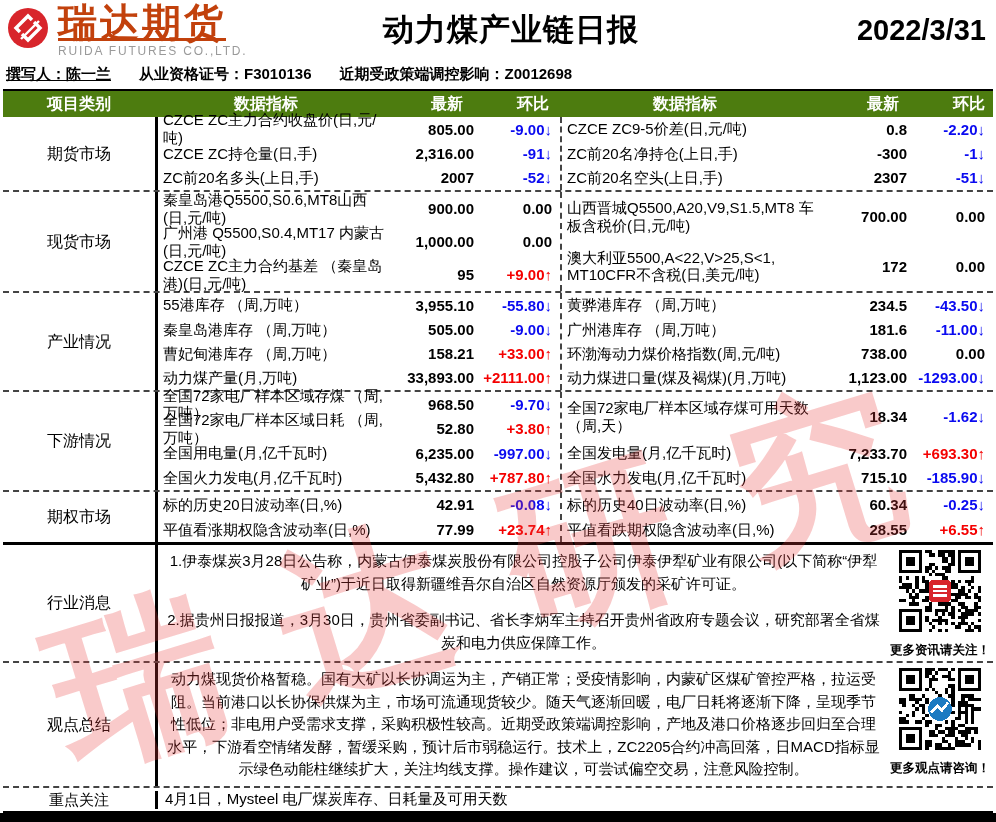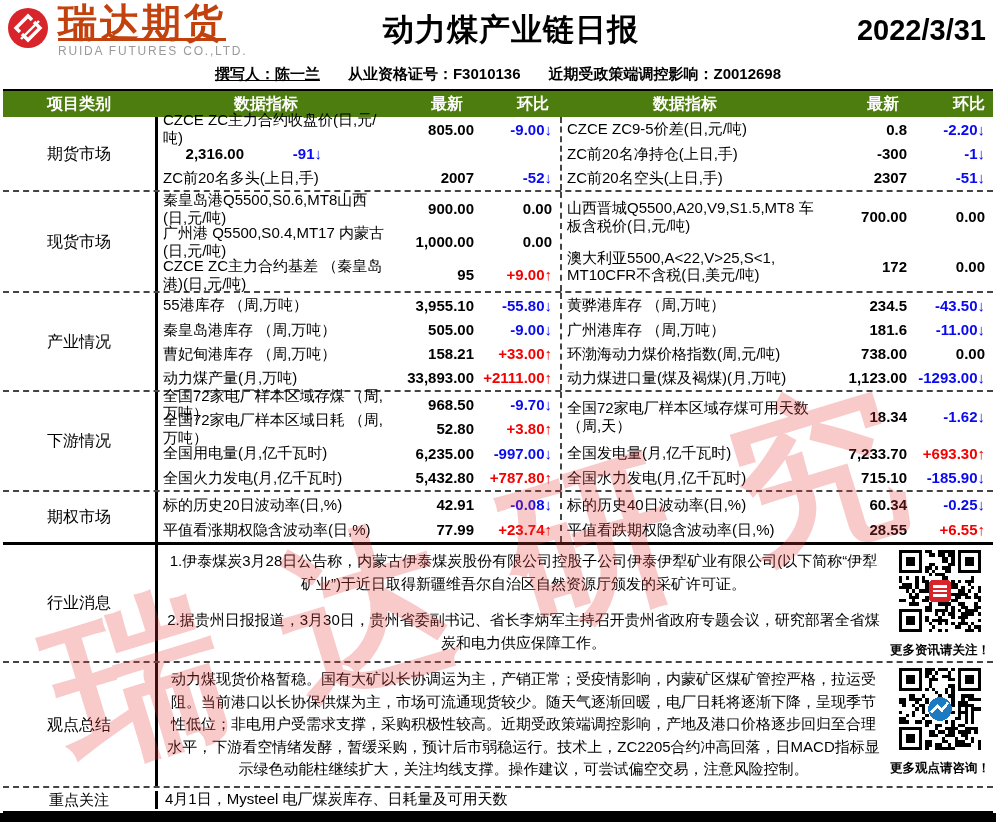--- a/index.html
+++ b/index.html
@@ -8,21 +8,21 @@
 
   
   .top{display:flex;align-items:center;height:52px;padding:4px 6px 0 6px;}
   .brand{display:flex;align-items:center;gap:8px;width:260px;}
   .brand-cn{font-size:39px;font-weight:bold;color:#c2410c;letter-spacing:3px;line-height:1;text-decoration:underline;}
   .brand-en{font-size:12px;color:#9a9a9a;letter-spacing:1.8px;margin-top:2px;}
   .main-title{flex:1;text-align:center;font-size:31px;font-weight:bold;letter-spacing:1px;}
   .date{width:230px;text-align:right;font-size:29px;font-weight:bold;padding-right:4px;}
 
   
-  .byline{display:flex;gap:28px;align-items:baseline;font-size:15px;font-weight:bold;padding:9px 6px 5px 6px;justify-content:center;}
+  .byline{display:flex;gap:28px;align-items:baseline;font-size:15px;font-weight:bold;padding:9px 6px 5px 6px;}
   .byline .author{text-decoration:underline;}
 
   
   .table{margin:0 3px;border-top:2px solid #000;}
   .thead{display:flex;background:#4d7c0f;color:#fff;font-weight:bold;font-size:16px;height:26px;align-items:center;}
   .cat-w{width:152px;flex:none;}
   .half-h{display:flex;align-items:center;height:100%;}
   .left-w{width:402px;flex:none;}
   .right-w{flex:1;}
   .cat-h{text-align:center;}
@@ -124,20 +124,21 @@
     <div id="data-sections">
         <div class="section" id="sec-futures">
           <div class="cat">期货市场</div>
           <div class="half left">
             <div class="t-row">
               <div class="t-label">CZCE ZC主力合约收盘价(日,元/吨)</div>
               <div class="t-latest">805.00</div>
               <div class="t-change down">-9.00↓</div>
             </div>
             <div class="t-row">
+              <div class="t-label">CZCE ZC持仓量(日,手)</div>
               <div class="t-latest">2,316.00</div>
               <div class="t-change down">-91↓</div>
             </div>
             <div class="t-row">
               <div class="t-label">ZC前20名多头(上日,手)</div>
               <div class="t-latest">2007</div>
               <div class="t-change down">-52↓</div>
             </div>
           </div>
           <div class="half right">

